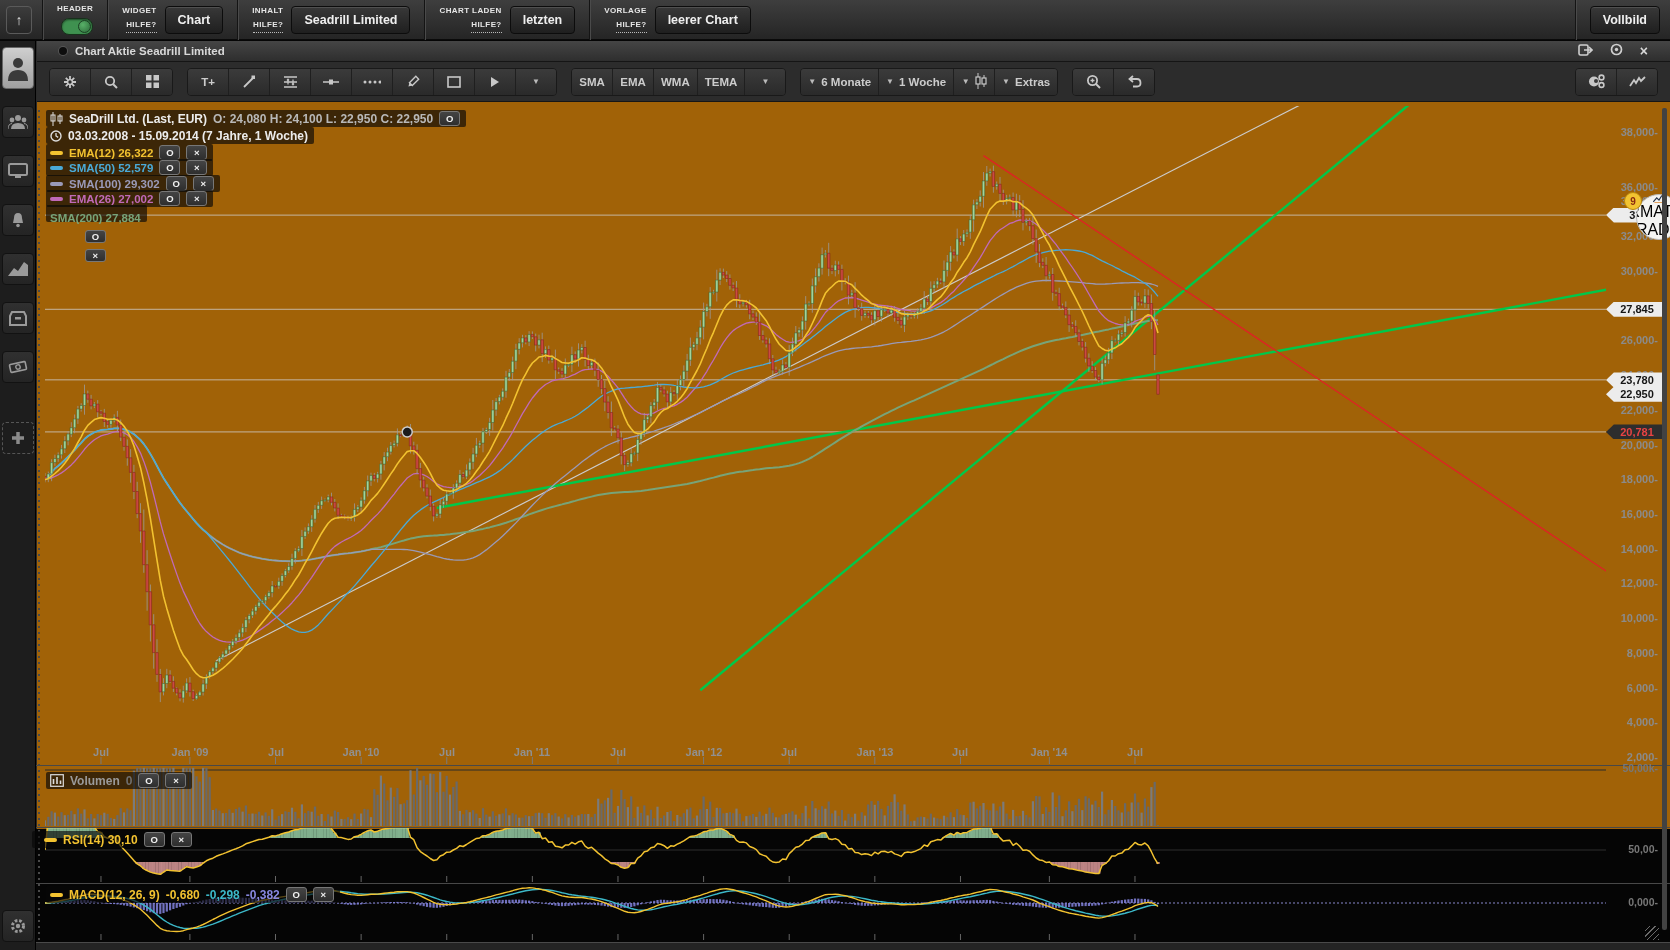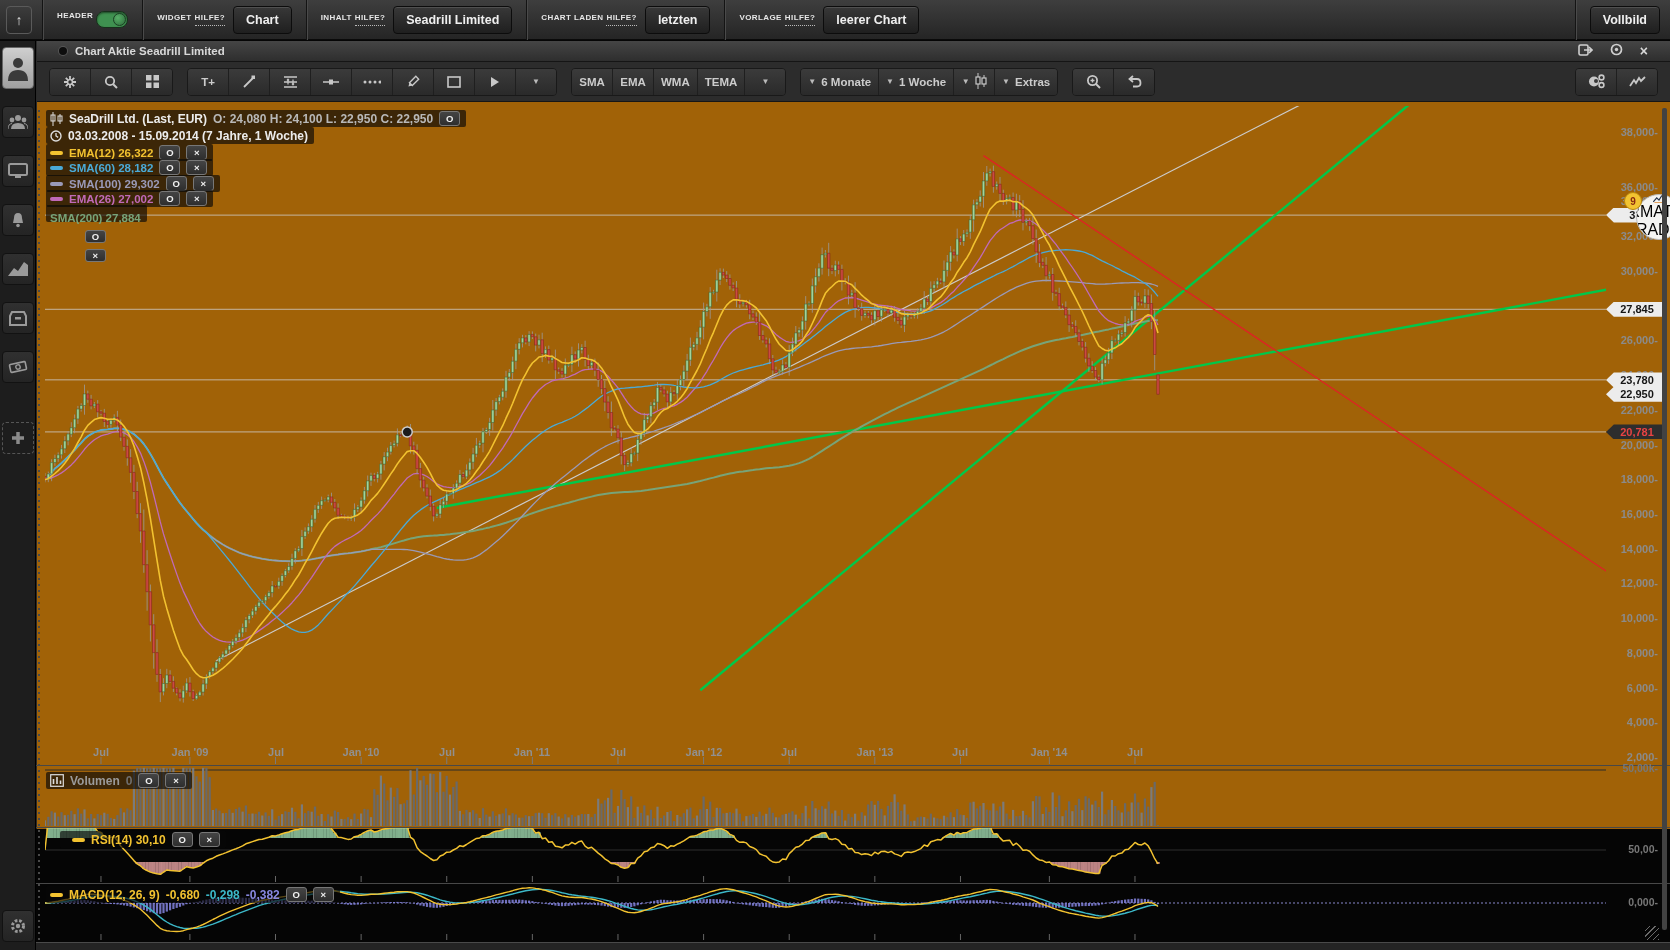--- a/index.html
+++ b/index.html
@@ -6,21 +6,21 @@
   body{width:1670px;height:950px;position:relative;overflow:hidden;background:#050505;
        font-family:"Liberation Sans","DejaVu Sans",sans-serif;-webkit-font-smoothing:antialiased;}
   
   #topbar{position:absolute;left:0;top:0;width:1670px;height:40px;
     background:linear-gradient(#3e3e3e,#252525);border-bottom:1px solid #0a0a0a;
     display:flex;align-items:center;box-sizing:border-box;padding:0 6px;}
   .tb-divider{width:1px;height:40px;background:#141414;box-shadow:1px 0 0 #4a4a4a;margin:0 10px;flex:0 0 auto;}
   .collapse-btn{width:26px;height:28px;border-radius:4px;border:1px solid #5a5a5a;
     background:linear-gradient(#3c3c3c,#262626);color:#ddd;font-size:14px;font-weight:bold;
     display:flex;align-items:center;justify-content:center;}
-  .hdr-block{display:flex;flex-direction:row;align-items:flex-start;gap:3px;margin:0 4px;}
+  .hdr-block{display:flex;flex-direction:column;align-items:flex-end;gap:3px;margin:0 4px;}
   .help{font-size:8px;font-weight:bold;color:#e6e6e6;text-align:center;line-height:1.35;letter-spacing:.4px;}
   .help .dotted{border-bottom:1px dotted #bbb;padding-bottom:1px;display:inline-block;}
   .toggle{width:30px;height:15px;border-radius:8px;background:#3f9150;border:1px solid #17301b;position:relative;
      box-shadow:inset 0 1px 2px rgba(0,0,0,.5);}
   .toggle .knob{position:absolute;right:1px;top:1px;width:11px;height:11px;border-radius:50%;
      background:radial-gradient(circle at 35% 35%,#58b068,#2c6b3a);border:1px solid #1b3f23;}
   .tb-btn{background:linear-gradient(#383838,#1f1f1f);border:1px solid #0c0c0c;border-radius:4px;
      color:#efefef;font-weight:bold;font-size:12.5px;height:28px;display:flex;align-items:center;
      padding:0 12px;box-shadow:inset 0 1px 0 #505050;margin:0 4px;white-space:nowrap;}
   .tb-group{display:flex;align-items:center;}
@@ -1369,21 +1369,21 @@
       <span>03.03.2008 - 15.09.2014 (7 Jahre, 1 Woche)</span>
     </div>
     <div class="legend-chip" style="left:46px;top:144px;z-index:4;font-size:11.5px;justify-content:center;">
       <span class="swatch" style="background: rgb(242, 194, 48);"></span>
       <span style="color: rgb(242, 194, 48);">EMA(12)  26,322</span>
       <span class="mini-btn">O</span>
       <span class="mini-btn">×</span>
     </div>
     <div class="legend-chip" style="left:46px;top:159px;z-index:4;font-size:11.5px;">
       <span class="swatch" style="background: rgb(74, 170, 216);"></span>
-      <span style="color: rgb(74, 170, 216);">SMA(60)  28,182</span>
+      <span style="color: rgb(74, 170, 216);">SMA(50)  52,579</span>
       <span class="mini-btn">O</span>
       <span class="mini-btn">×</span>
     </div>
     <div class="legend-chip" style="left:46px;top:175px;z-index:4;font-size:11.5px;">
       <span class="swatch" style="background: rgb(154, 154, 184);"></span>
       <span style="color: rgb(154, 154, 184);">SMA(100)  29,302</span>
       <span class="mini-btn">O</span>
       <span class="mini-btn">×</span>
     </div>
     <div class="legend-chip" style="left:46px;top:190px;z-index:4;font-size:11.5px;">
@@ -1401,21 +1401,21 @@
     <div class="legend-chip" style="left:46px;top:772px;z-index:4;">
       <svg width="14" height="13" viewBox="0 0 14 13">
         <rect x="0.7" y="0.7" width="12.6" height="11.6" fill="none" stroke="#ddd" stroke-width="1.2"></rect>
         <path d="M3.5 10 V5 M7 10 V3 M10.5 10 V6.5" stroke="#ddd" stroke-width="1.6"></path>
       </svg>
       <span style="color: rgb(154, 154, 154);">Volumen</span>
       <span style="color: rgb(111, 111, 111);">0</span>
       <span class="mini-btn">O</span>
       <span class="mini-btn">×</span>
     </div>
-    <div class="legend-chip" style="left:60px;top:831px;z-index:4;padding-left:12px;">
+    <div class="legend-chip" style="left:32px;top:831px;z-index:4;padding-left:12px;">
       <span class="swatch" style="background: rgb(242, 194, 48);"></span>
       <span style="color: rgb(242, 194, 48);">RSI(14)  30,10</span>
       <span class="mini-btn">O</span>
       <span class="mini-btn">×</span>
     </div>
     <div class="legend-chip" style="left:46px;top:886px;z-index:4;">
       <span class="swatch" style="background: rgb(242, 194, 48);"></span>
       <span style="color: rgb(242, 194, 48);">MACD(12, 26, 9)</span>
       <span style="color: rgb(242, 194, 48);">-0,680</span>
       <span style="color: rgb(60, 184, 200);">-0,298</span>

